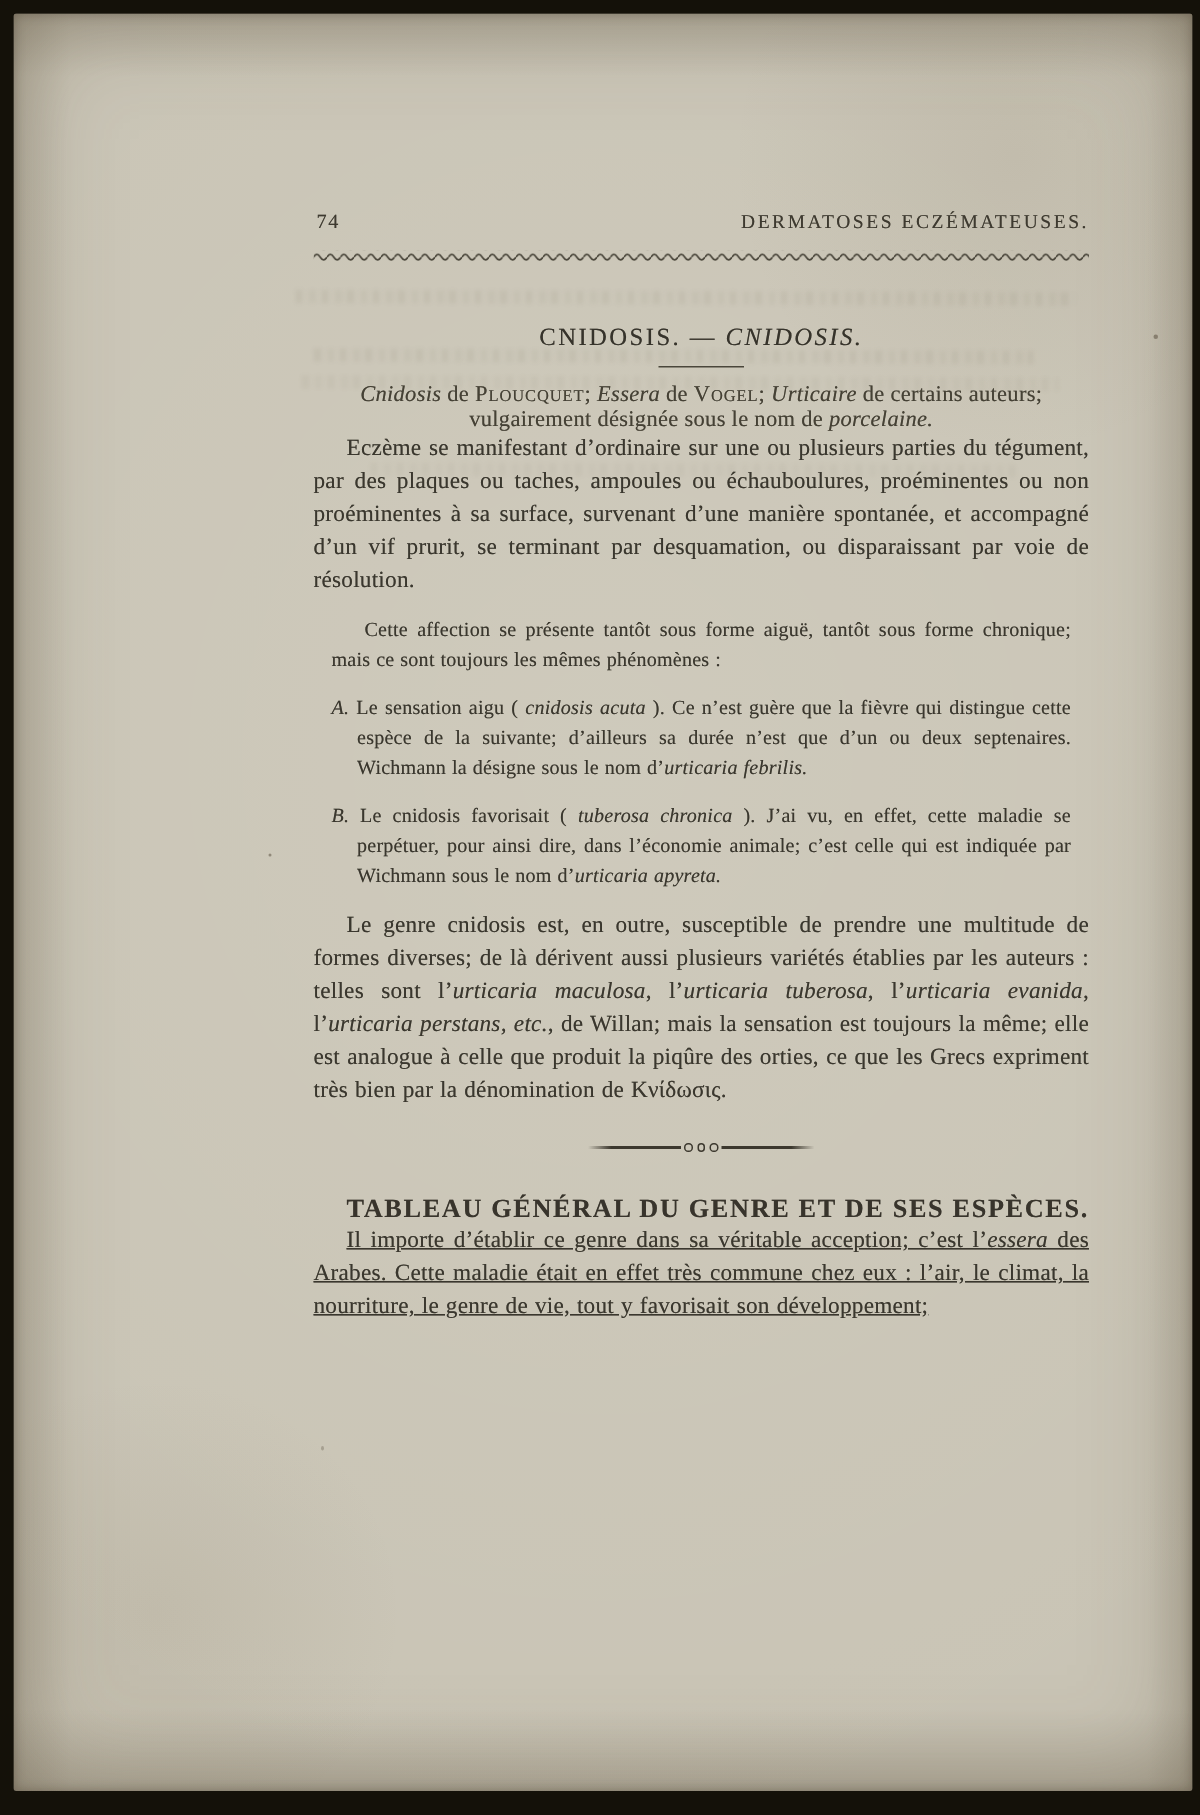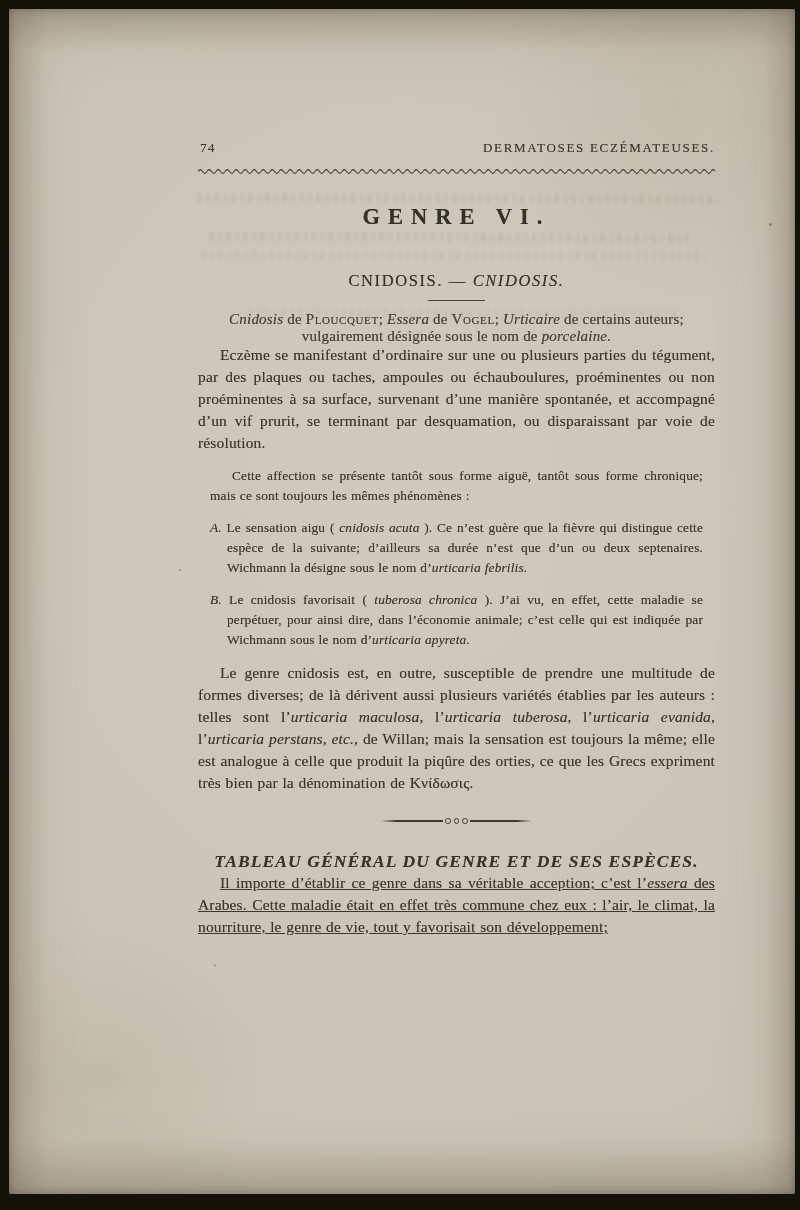--- a/index.html
+++ b/index.html
@@ -32,21 +32,21 @@
   }
   .g1{left:188px;top:185px;width:520px;}
   .g2{left:200px;top:224px;width:480px;}
   .g3{left:192px;top:242px;width:505px;opacity:.4;}
   .g4{left:238px;top:300px;width:430px;opacity:.35;}
   .speck{position:absolute;border-radius:50%;background:rgba(70,60,44,.45);}
   .s1{left:760px;top:214px;width:3px;height:3px;}
   .s2{left:170px;top:560px;width:2px;height:2px;}
   .s3{left:205px;top:955px;width:2px;height:3px;opacity:.6;}
 
-  .content{position:absolute;left:189px;top:131px;width:517px;color:#3a372e;}
+  .content{position:absolute;left:200px;top:131px;width:517px;color:#3a372e;}
   .content *{text-shadow:0 0 .35px rgba(56,52,42,.55);}
 
   .running{position:relative;height:17px;}
   .pagenum{position:absolute;left:2px;top:0;font-size:13.5px;letter-spacing:1px;color:#3e3a30;}
   .rhead{display:block;text-align:right;font-size:13px;letter-spacing:1.7px;color:#3e3a30;}
 
   .wavy{display:block;margin:10px 0 0 0;}
 
   .genre{
     margin:30px 0 0 0;text-align:center;font-weight:bold;font-size:22.5px;
@@ -76,22 +76,22 @@
   .seg-i{font-style:italic;}
   .seg-sc{font-variant:small-caps;letter-spacing:.6px;}
 
   .ornament{margin:24px auto 0 auto;display:flex;align-items:center;justify-content:center;gap:2px;}
   .orn-line{height:1.8px;width:62px;background:#3c382e;}
   .orn-line.left{background:linear-gradient(90deg, rgba(60,56,46,0), #3c382e 25%, #3c382e);}
   .orn-line.right{background:linear-gradient(270deg, rgba(60,56,46,0), #3c382e 25%, #3c382e);}
   .orn-dot{width:5.5px;height:5.5px;border:1.4px solid #3c382e;border-radius:50%;box-sizing:border-box;margin:0 .5px;}
 
   .tableau{
-    margin:27px 0 0 0;text-align:center;font-weight:bold;font-size:17.5px;
-    letter-spacing:1.1px;color:#38342c;font-stretch:normal;font-style:italic;
+    margin:27px 0 0 0;text-align:right;font-weight:bold;font-size:17.5px;
+    letter-spacing:1.1px;color:#38342c;font-stretch:normal;
   }
   .mt-p4{margin-top:24px;text-decoration:underline;}
 </style>
 </head>
 <body>
 
 <div class="page">
 
   <div class="ghost g1"></div>
   <div class="ghost g2"></div>
@@ -110,21 +110,20 @@
 
     <svg class="wavy" width="517" height="7" aria-hidden="true">
       <defs>
         <pattern id="wv" width="9" height="7" patternUnits="userSpaceOnUse">
           <path d="M0 4.5 Q2.25 0.8 4.5 4.5 Q6.75 8.2 9 4.5" fill="none" stroke="#464237" stroke-width="1.1"></path>
         </pattern>
       </defs>
       <rect width="517" height="7" fill="url(#wv)"></rect>
     </svg>
 
-    <h1 class="genre">GENRE VI.</h1>
 
     <h2 class="species"><span class="seg-r">CNIDOSIS. — </span><span class="seg-i">CNIDOSIS.</span></h2>
     <div class="species-rule"></div>
 
     <p class="citation"><span class="seg-i">Cnidosis</span><span class="seg-r"> de </span><span class="seg-sc">Ploucquet</span><span class="seg-r">; </span><span class="seg-i">Essera</span><span class="seg-r"> de </span><span class="seg-sc">Vogel</span><span class="seg-r">; </span><span class="seg-i">Urticaire</span><span class="seg-r"> de certains auteurs; vulgairement désignée sous le nom de </span><span class="seg-i">porcelaine.</span></p>
 
     <p class="body indent mt-p1"><span class="seg-r">Eczème se manifestant d’ordinaire sur une ou plusieurs parties du tégument, par des plaques ou taches, ampoules ou échauboulures, proéminentes ou non proéminentes à sa surface, survenant d’une manière spontanée, et accompagné d’un vif prurit, se terminant par desquamation, ou disparaissant par voie de résolution.</span></p>
 
     <p class="small indent mt-p2"><span class="seg-r">Cette affection se présente tantôt sous forme aiguë, tantôt sous forme chronique; mais ce sont toujours les mêmes phénomènes :</span></p>
 

